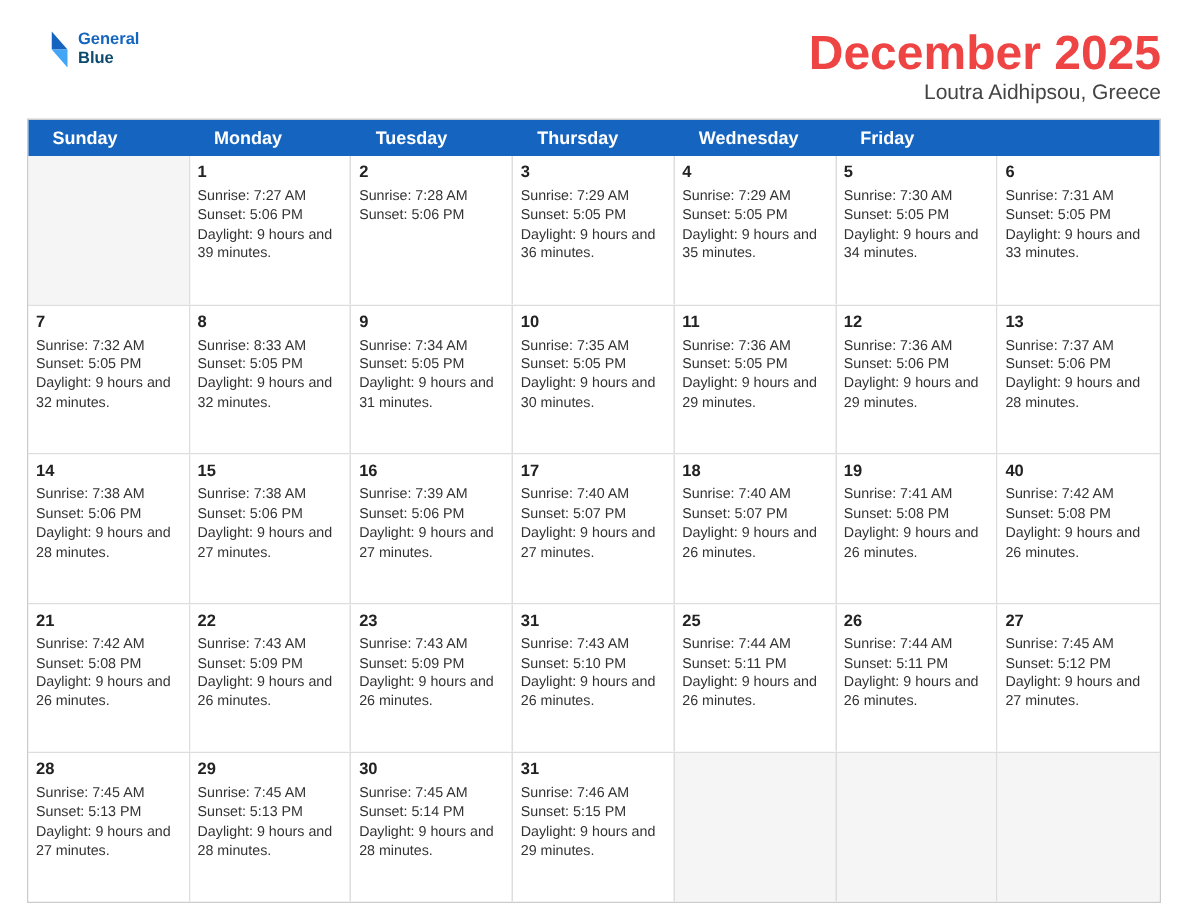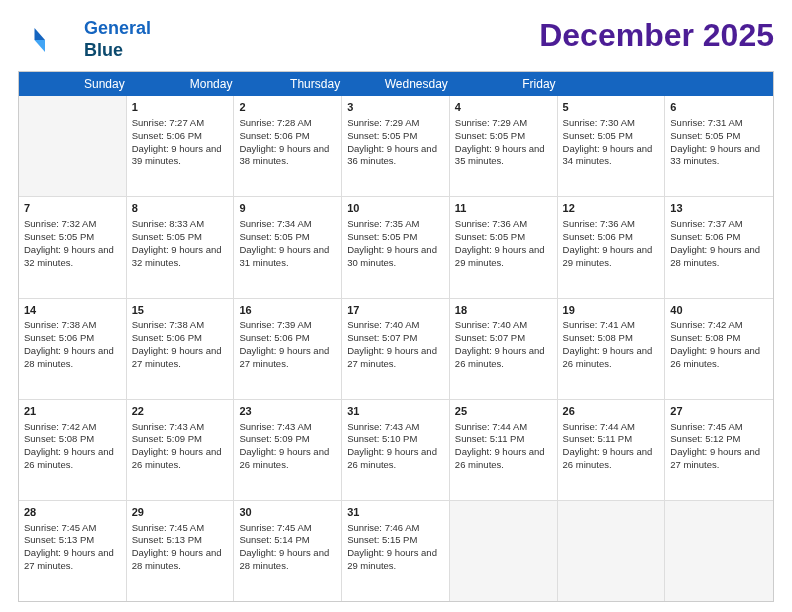--- a/index.html
+++ b/index.html
@@ -22,57 +22,56 @@
       justify-content: space-between;
       align-items: flex-start;
       margin-bottom: 10px;
     }
     .logo {
       display: flex;
       align-items: center;
       gap: 4px;
     }
     .logo-text {
-      font-size: 18px;
+      font-size: 11px;
       font-weight: bold;
       color: #333;
       line-height: 1.2;
-      margin-left: 32px;
     }
     .logo-text span {
       color: #1565c0;
     }
     .logo-icon {
       width: 30px;
       height: 30px;
     }
     .title-block {
       text-align: right;
     }
     .month-title {
       font-size: 32px;
       font-weight: bold;
-      color: #4c1d95;
+      color: #ef4444;
       line-height: 1.1;
     }
     .location {
       font-size: 14px;
       color: #444;
     }
     .cal-header {
       display: grid;
       grid-template-columns: repeat(7, 1fr);
       background: #1565c0;
       color: #fff;
     }
     .cal-header-cell {
-      padding: 5px 2px;
+      padding: 5px 16px;
       font-size: 12px;
-      font-weight: normal;
-      text-align: right;
+      font-weight: bold;
+      text-align: left;
     }
     .cal-body {
       display: flex;
       flex-direction: column;
       flex: 1;
     }
     .cal-row {
       display: grid;
       grid-template-columns: repeat(7, 1fr);
       flex: 1;
@@ -123,36 +122,38 @@
         <polygon points="22,4 36,20 22,20" fill="#1565c0"></polygon>
         <polygon points="22,20 36,20 36,36" fill="#42a5f5"></polygon>
       </svg>
       <div class="logo-text">
         <div><span>General</span></div>
         <div><span style="color:#0c4a6e">Blue</span></div>
       </div>
     </div>
     <div class="title-block">
       <div class="month-title">December 2025</div>
+      <div class="location">Loutra Aidhipsou, Greece</div>
     </div>
   </div>
 
   <div class="outer-border">
     <div class="cal-header">
       <div class="cal-header-cell">Sunday</div>
       <div class="cal-header-cell">Monday</div>
+      <div class="cal-header-cell">Tuesday</div>
       <div class="cal-header-cell">Thursday</div>
       <div class="cal-header-cell">Wednesday</div>
       <div class="cal-header-cell">Friday</div>
     </div>
     <div class="cal-body" id="cal-body">
     <div class="cal-row">
           <div class="cal-cell empty"></div>
           <div class="cal-cell"><span class="day-num">1</span><span class="sun-info">Sunrise: 7:27 AM</span><br><span class="sun-info">Sunset: 5:06 PM</span><br><span class="sun-info">Daylight: 9 hours and 39 minutes.</span></div>
-          <div class="cal-cell"><span class="day-num">2</span><span class="sun-info">Sunrise: 7:28 AM</span><br><span class="sun-info">Sunset: 5:06 PM</span><br><span class="sun-info">Daylight: 9 hours and 38 minutes.</span></div>
+          <div class="cal-cell"><span class="day-num">2</span><span class="sun-info">Sunrise: 7:28 AM</span><br><span class="sun-info">Sunset: 5:06 PM</span><br></div>
           <div class="cal-cell"><span class="day-num">3</span><span class="sun-info">Sunrise: 7:29 AM</span><br><span class="sun-info">Sunset: 5:05 PM</span><br><span class="sun-info">Daylight: 9 hours and 36 minutes.</span></div>
           <div class="cal-cell"><span class="day-num">4</span><span class="sun-info">Sunrise: 7:29 AM</span><br><span class="sun-info">Sunset: 5:05 PM</span><br><span class="sun-info">Daylight: 9 hours and 35 minutes.</span></div>
           <div class="cal-cell"><span class="day-num">5</span><span class="sun-info">Sunrise: 7:30 AM</span><br><span class="sun-info">Sunset: 5:05 PM</span><br><span class="sun-info">Daylight: 9 hours and 34 minutes.</span></div>
           <div class="cal-cell"><span class="day-num">6</span><span class="sun-info">Sunrise: 7:31 AM</span><br><span class="sun-info">Sunset: 5:05 PM</span><br><span class="sun-info">Daylight: 9 hours and 33 minutes.</span></div>
         </div>
         <div class="cal-row">
           <div class="cal-cell"><span class="day-num">7</span><span class="sun-info">Sunrise: 7:32 AM</span><br><span class="sun-info">Sunset: 5:05 PM</span><br><span class="sun-info">Daylight: 9 hours and 32 minutes.</span></div>
           <div class="cal-cell"><span class="day-num">8</span><span class="sun-info">Sunrise: 8:33 AM</span><br><span class="sun-info">Sunset: 5:05 PM</span><br><span class="sun-info">Daylight: 9 hours and 32 minutes.</span></div>
           <div class="cal-cell"><span class="day-num">9</span><span class="sun-info">Sunrise: 7:34 AM</span><br><span class="sun-info">Sunset: 5:05 PM</span><br><span class="sun-info">Daylight: 9 hours and 31 minutes.</span></div>
           <div class="cal-cell"><span class="day-num">10</span><span class="sun-info">Sunrise: 7:35 AM</span><br><span class="sun-info">Sunset: 5:05 PM</span><br><span class="sun-info">Daylight: 9 hours and 30 minutes.</span></div>

